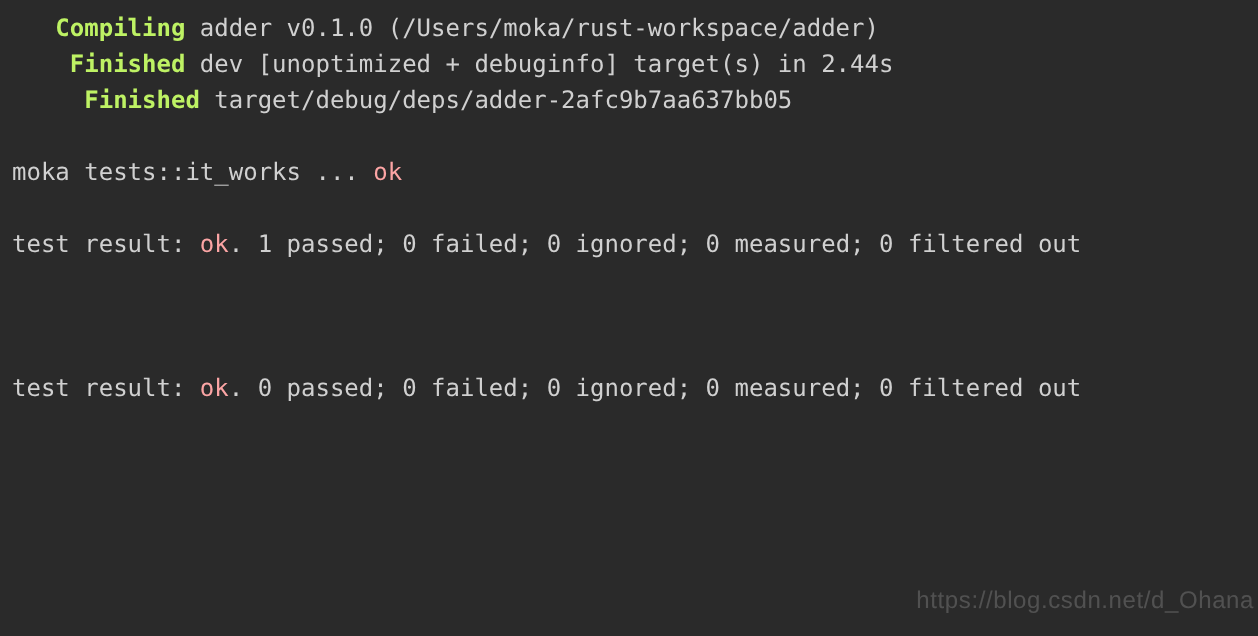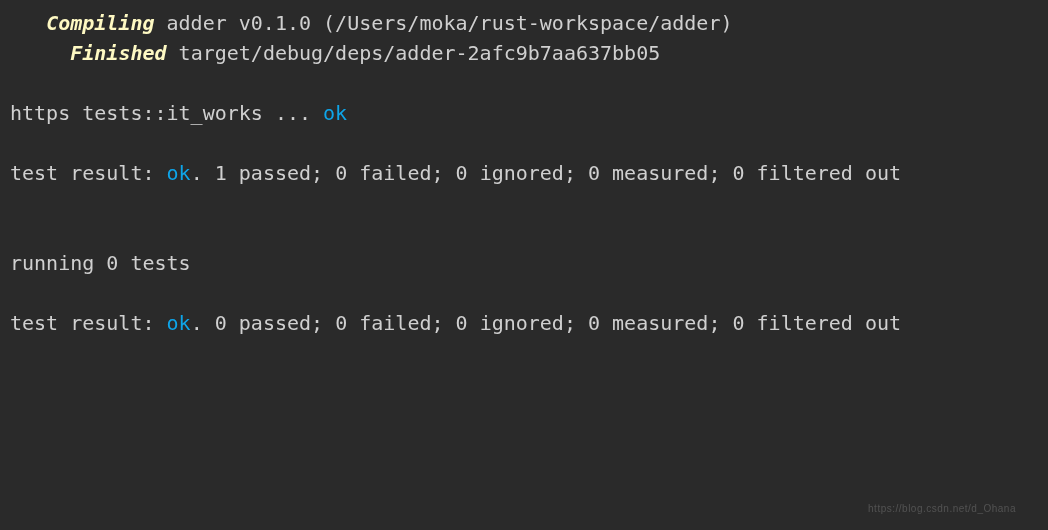--- a/index.html
+++ b/index.html
@@ -17,47 +17,46 @@
       width: 1048px;
       height: 530px;
       overflow: hidden;
       position: relative;
       font-weight: 500;
     }
     .line {
       white-space: pre;
     }
     .green {
-      color: #fef9c3;
+      color: #bef264;
       font-weight: bold;
-      font-style: italic;
     }
     .green-ok {
-      color: #0ea5e9;
+      color: #fca5a5;
     }
     .watermark {
       position: absolute;
       bottom: 14px;
-      right: 32px;
-      font-size: 10px;
+      right: 3px;
+      font-size: 20px;
       color: rgba(200, 200, 200, 0.25);
       font-family: Arial, sans-serif;
       letter-spacing: 0.5px;
     }
   </style>
 </head>
 <body>
 
 <div>
   <div class="line">   <span class="green">Compiling</span><span> adder v0.1.0 (/Users/moka/rust-workspace/adder)</span></div>
+  <div class="line">    <span class="green">Finished</span><span> dev [unoptimized + debuginfo] target(s) in 2.44s</span></div>
   <div class="line">     <span class="green">Finished</span><span> target/debug/deps/adder-2afc9b7aa637bb05</span></div>
   <div class="line"> </div>
-  <div class="line"><span>https tests::it_works ... </span><span class="green-ok">ok</span></div>
+  <div class="line"><span>moka tests::it_works ... </span><span class="green-ok">ok</span></div>
   <div class="line"> </div>
   <div class="line"><span>test result: </span><span class="green-ok">ok</span><span>. 1 passed; 0 failed; 0 ignored; 0 measured; 0 filtered out</span></div>
   <div class="line"> </div>
   <div class="line"> </div>
-  <div class="line"><span>running 0 tests</span></div>
   <div class="line"> </div>
   <div class="line"><span>test result: </span><span class="green-ok">ok</span><span>. 0 passed; 0 failed; 0 ignored; 0 measured; 0 filtered out</span></div>
 </div>
 
 <div class="watermark">https://blog.csdn.net/d_Ohana</div>
 
 </body></html>

